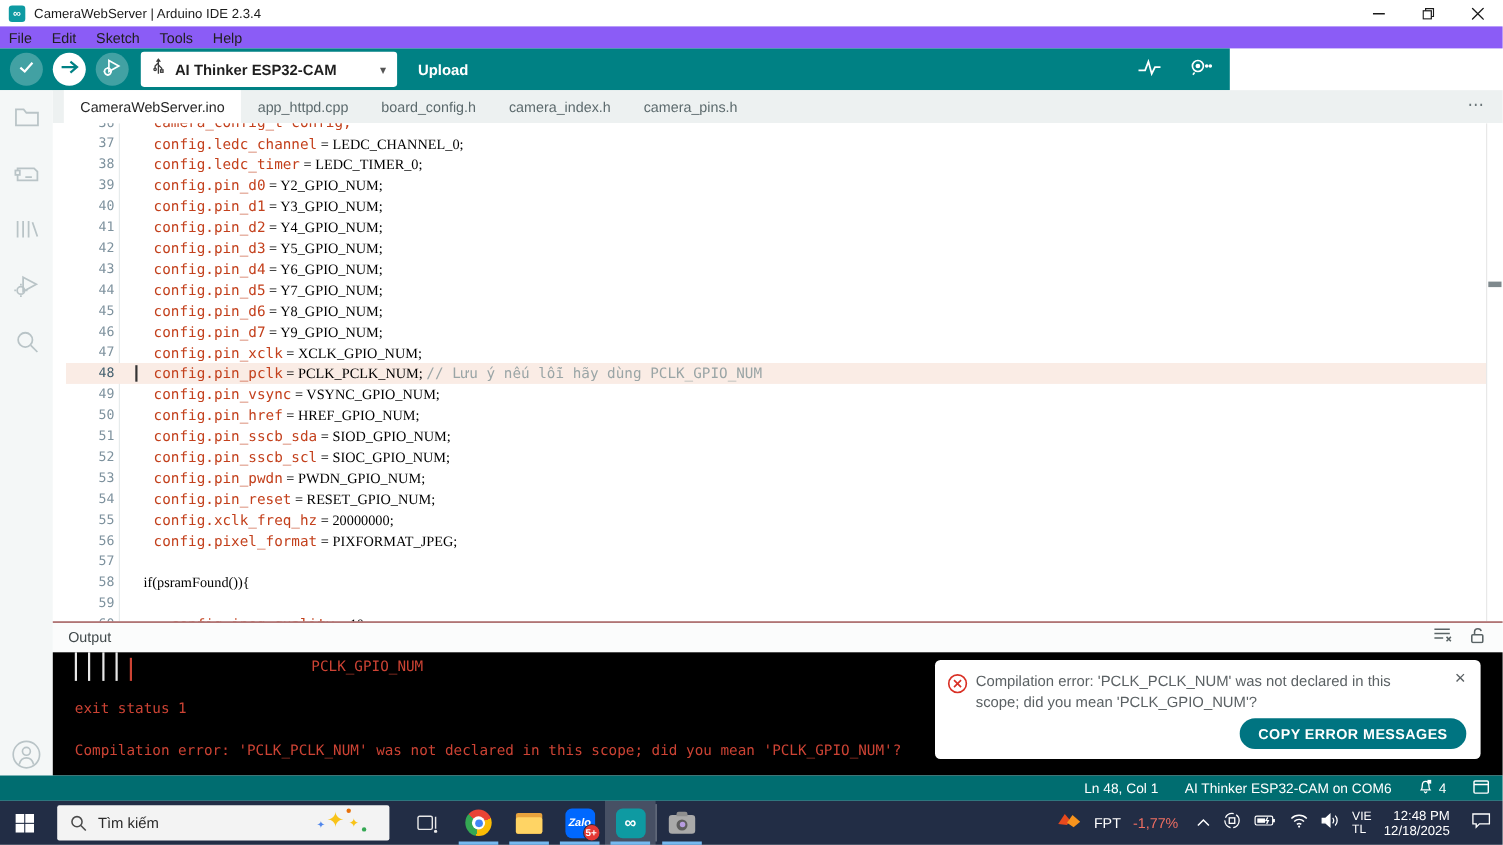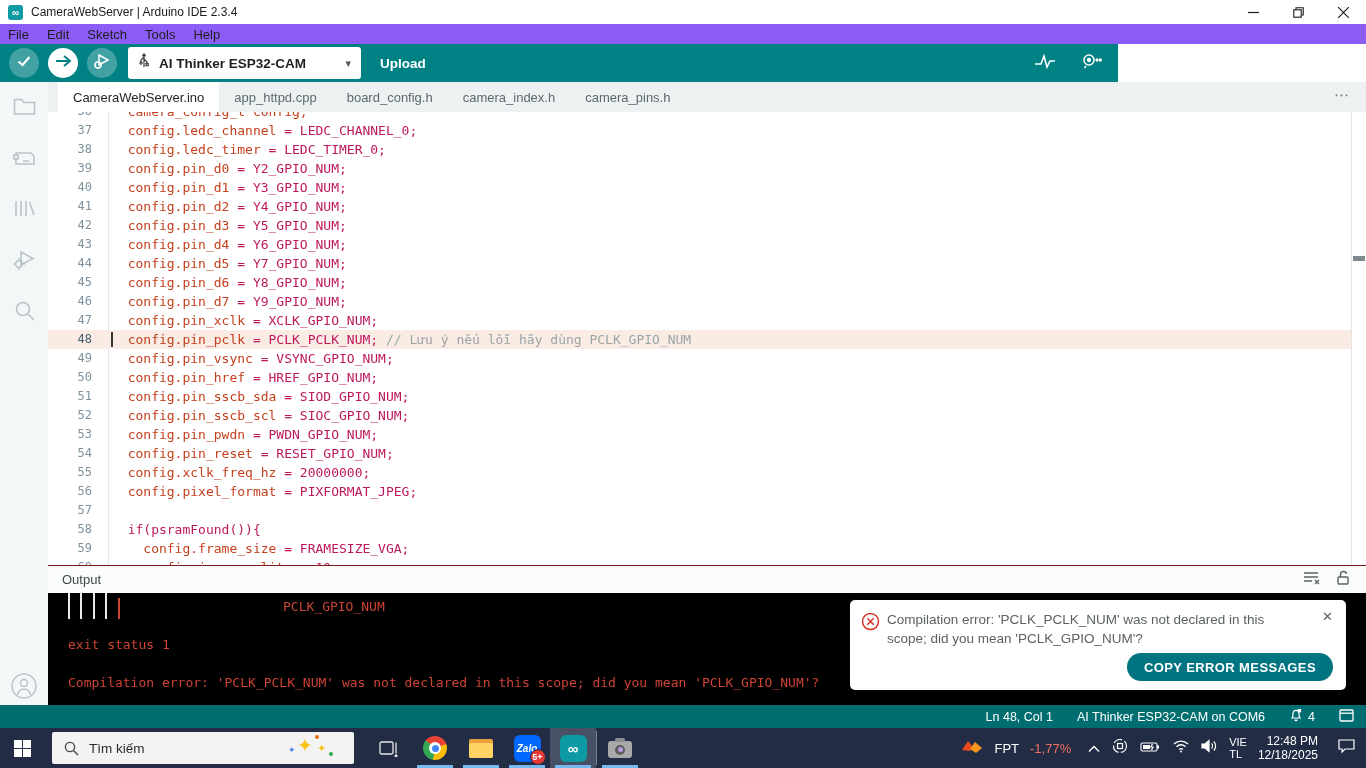--- a/index.html
+++ b/index.html
@@ -40,29 +40,29 @@
 
   
   .sidebar{position:absolute;left:0;top:82px;width:48px;height:623px;background:#f4f7f7;display:flex;flex-direction:column;
            align-items:center;padding-top:11px;box-sizing:border-box;gap:24px;}
   .sb-ico{width:27px;height:27px;flex:none;}
   .sb-account{position:absolute;bottom:5px;left:10px;width:28px;height:28px;}
 
   
   .editor{position:absolute;left:48px;top:112px;width:1318px;height:453px;background:#fff;overflow:hidden;}
   .gutter-sep{position:absolute;left:60px;top:0;bottom:0;width:1px;background:#e4e9ea;}
-  .code-wrap{position:absolute;left:0;top:-10px;right:14px;}
+  .code-wrap{position:absolute;left:12px;top:-10px;right:14px;}
   .code-line{position:relative;height:19px;font-family:"DejaVu Sans Mono",monospace;font-size:13px;line-height:19px;white-space:pre;}
   .code-line.current{background:#faece5;}
   .ln{position:absolute;left:0;width:44px;text-align:right;font-size:12px;color:#7e929e;}
   .current .ln{color:#44606f;}
   .lt{position:absolute;left:64px;top:0;}
   .caret{position:absolute;left:63px;top:2px;width:2px;height:15px;background:#343434;}
   .tk-i{color:#c3401c;}
-  .tk-d{color:#be185d;}
+  .tk-d{color:#000000;font-family:Liberation Serif, serif;}
   .tk-c{color:#9aa5a6;}
   .scroll-gutter{position:absolute;right:0;top:0;bottom:0;width:14px;background:#fff;border-left:1px solid #e6e6e6;}
   .scroll-thumb{position:absolute;right:1px;top:144px;width:12px;height:5px;background:#7f898d;}
 
   
   .output-header{position:absolute;left:48px;top:565px;width:1318px;height:28px;background:#fbfcfc;border-top:1px solid #7f1d1d;
                  box-sizing:border-box;display:flex;align-items:center;}
   .output-title{margin-left:14px;font-size:13px;color:#41494b;}
   .output-icons{position:absolute;right:16px;display:flex;gap:15px;align-items:center;}
   .console{position:absolute;left:48px;top:593px;width:1318px;height:112px;background:#000;
@@ -278,21 +278,21 @@
       <div class="code-line"><span class="ln">49</span><span class="lt"><span class="tk-i">  config.pin_vsync</span><span class="tk-d"> = VSYNC_GPIO_NUM;</span></span></div>
       <div class="code-line"><span class="ln">50</span><span class="lt"><span class="tk-i">  config.pin_href</span><span class="tk-d"> = HREF_GPIO_NUM;</span></span></div>
       <div class="code-line"><span class="ln">51</span><span class="lt"><span class="tk-i">  config.pin_sscb_sda</span><span class="tk-d"> = SIOD_GPIO_NUM;</span></span></div>
       <div class="code-line"><span class="ln">52</span><span class="lt"><span class="tk-i">  config.pin_sscb_scl</span><span class="tk-d"> = SIOC_GPIO_NUM;</span></span></div>
       <div class="code-line"><span class="ln">53</span><span class="lt"><span class="tk-i">  config.pin_pwdn</span><span class="tk-d"> = PWDN_GPIO_NUM;</span></span></div>
       <div class="code-line"><span class="ln">54</span><span class="lt"><span class="tk-i">  config.pin_reset</span><span class="tk-d"> = RESET_GPIO_NUM;</span></span></div>
       <div class="code-line"><span class="ln">55</span><span class="lt"><span class="tk-i">  config.xclk_freq_hz</span><span class="tk-d"> = 20000000;</span></span></div>
       <div class="code-line"><span class="ln">56</span><span class="lt"><span class="tk-i">  config.pixel_format</span><span class="tk-d"> = PIXFORMAT_JPEG;</span></span></div>
       <div class="code-line"><span class="ln">57</span><span class="lt"></span></div>
       <div class="code-line"><span class="ln">58</span><span class="lt"><span class="tk-d">  if(psramFound()){</span></span></div>
-      <div class="code-line"><span class="ln">59</span><span class="lt"><span class="tk-i">    config.frame_size</span><span class="tk-d"> = FRAMESIZE_VGA;</span></span></div>
+      <div class="code-line"><span class="ln">59</span></div>
       <div class="code-line"><span class="ln">60</span><span class="lt"><span class="tk-i">    config.jpeg_quality</span><span class="tk-d"> = 10;</span></span></div>
     </div>
   <div class="scroll-gutter">
     <div class="scroll-thumb"></div>
   </div>
 </div>
 
 <div class="output-header">
   <span class="output-title">Output</span>
   <div class="output-icons">

